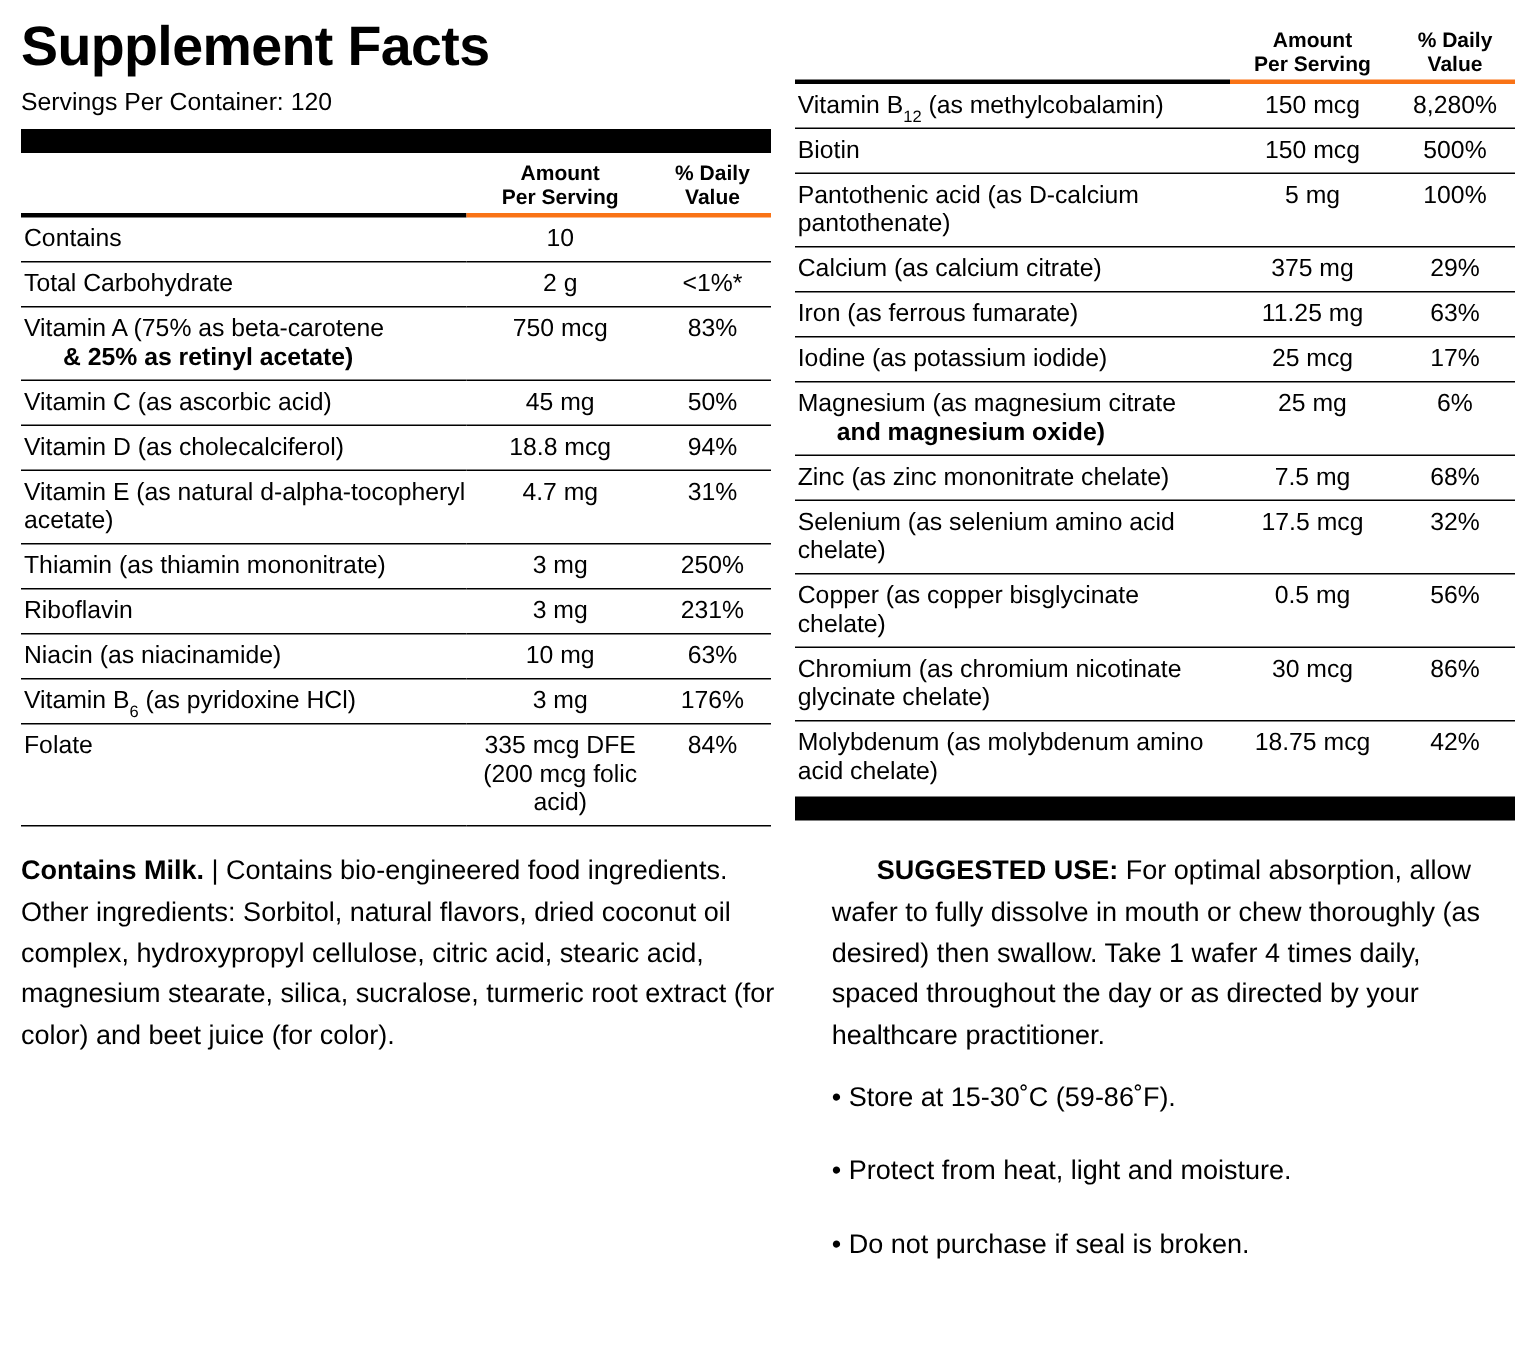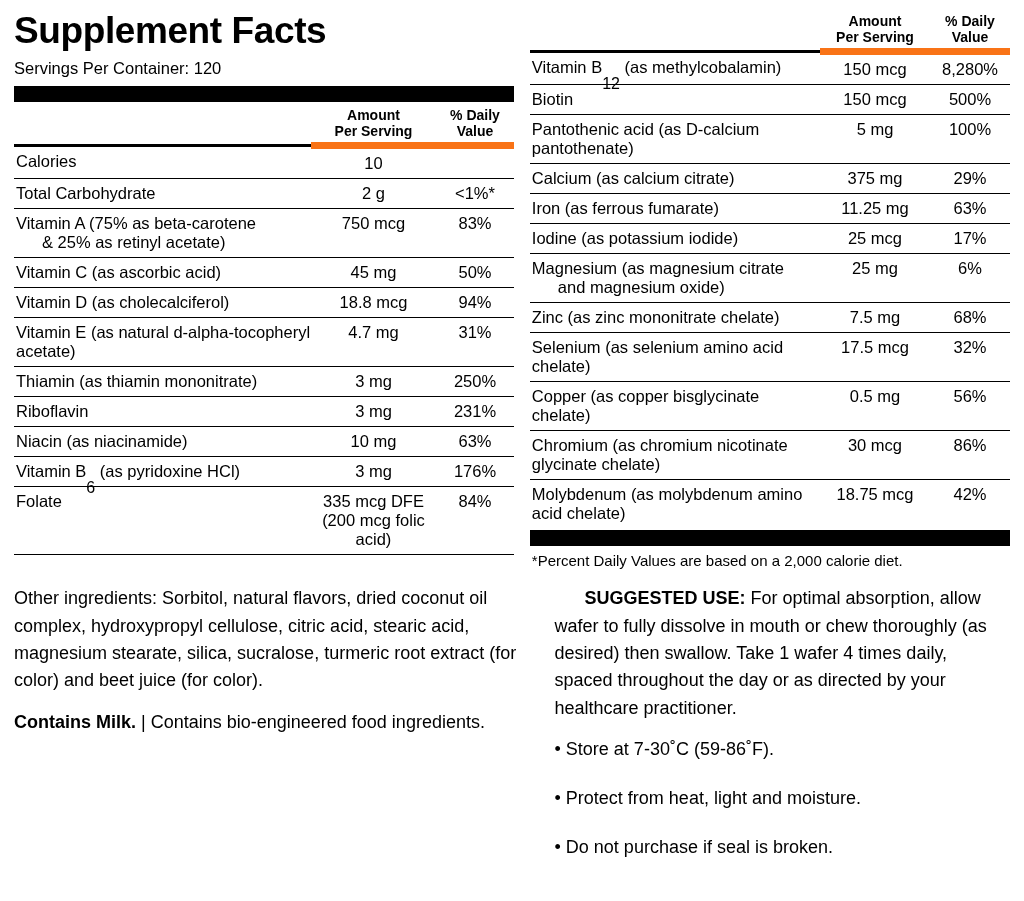--- a/index.html
+++ b/index.html
@@ -20,21 +20,21 @@
   .page {
     position: relative;
     width: 1024px;
     height: 901px;
     padding: 0;
   }
 
   
   .panels {
     display: flex;
-    align-items: flex-start;
+    align-items: center;
     padding: 8px 14px 0 14px;
   }
   .panel-left { width: 505px; }
   .panel-gap  { width: 16px; }
   .panel-right { width: 485px; }
 
   .sf-title {
     font-size: 37px;
     font-weight: bold;
     letter-spacing: -0.4px;
@@ -62,37 +62,37 @@
     border-collapse: collapse;
     font-size: 16.5px;
   }
   table.facts td {
     padding: 5px 0 5px 0;
     vertical-align: top;
     border-bottom: 1px solid #000;
   }
   table.facts tr.no-rule td { border-bottom: none; }
   table.facts tr.hdr td {
-    border-bottom: 7px solid #f97316;
+    border-bottom: 3px solid #f97316;
     padding-bottom: 3px;
     font-weight: bold;
     font-size: 14px;
     line-height: 1.15;
     text-align: center;
   }
   table.facts tr.hdr td.blank { border-bottom: 3px solid #000; }
   .col-name { text-align: left; padding-left: 2px !important; }
   .col-amt  { text-align: center; width: 125px; }
   .col-dv   { text-align: center; width: 78px; }
 
   .right-tbl .col-amt { width: 110px; }
   .right-tbl .col-dv  { width: 80px; }
 
-  .indent { display: block; padding-left: 26px; }
-  .sub { font-size: 16px; vertical-align: baseline; position: relative; top: 16px; }
+  .indent { display: block; padding-left: 26px; font-weight: bold; }
+  .sub { font-size: 11px; vertical-align: baseline; position: relative; top: 6px; }
 
   .footnote {
     font-size: 15px;
     padding-top: 6px;
     padding-left: 2px;
   }
 
   
   .bottom {
     display: flex;
@@ -141,21 +141,21 @@
             <span>Amount</span><br>
             <span>Per Serving</span>
           </td>
           <td class="col-dv">
             <span>% Daily</span><br>
             <span>Value</span>
           </td>
         </tr>
 
         <tr>
-          <td class="col-name">Calories</td>
+          <td class="col-name">Contains</td>
           <td class="col-amt">10</td>
           <td class="col-dv"></td>
         </tr>
         <tr>
           <td class="col-name">Total Carbohydrate</td>
           <td class="col-amt">2 g</td>
           <td class="col-dv">&lt;1%*</td>
         </tr>
         <tr>
           <td class="col-name">
@@ -289,31 +289,30 @@
         </tr>
         <tr class="no-rule">
           <td class="col-name">Molybdenum (as molybdenum amino acid chelate)</td>
           <td class="col-amt">18.75 mcg</td>
           <td class="col-dv">42%</td>
         </tr>
       </tbody>
         </table>
 
       <div class="rule-bottom-thick"></div>
-      <div class="footnote">*Percent Daily Values are based on a 2,000 calorie diet.</div>
     </div>
   </div>
 
   <div class="bottom">
     <div class="bottom-left">
+      <p class="body-text tight"><span class="bold">Contains Milk.</span><span> | Contains bio-engineered food ingredients.</span></p>
       <p class="body-text">Other ingredients: Sorbitol, natural flavors, dried coconut oil complex, hydroxypropyl cellulose, citric acid, stearic acid, magnesium stearate, silica, sucralose, turmeric root extract (for color) and beet juice (for color).</p>
-      <p class="body-text tight"><span class="bold">Contains Milk.</span><span> | Contains bio-engineered food ingredients.</span></p>
     </div>
 
     <div class="bottom-right">
       <p class="body-text"><span class="suggested-head">SUGGESTED USE:</span><span> For optimal absorption, allow wafer to fully dissolve in mouth or chew thoroughly (as desired) then swallow. Take 1 wafer 4 times daily, spaced throughout the day or as directed by your healthcare practitioner.</span></p>
-      <p class="bullet">• Store at 7-30˚C (59-86˚F).</p>
+      <p class="bullet">• Store at 15-30˚C (59-86˚F).</p>
       <p class="bullet">• Protect from heat, light and moisture.</p>
       <p class="bullet">• Do not purchase if seal is broken.</p>
     </div>
   </div>
 
 </div>
 
 </body></html>

